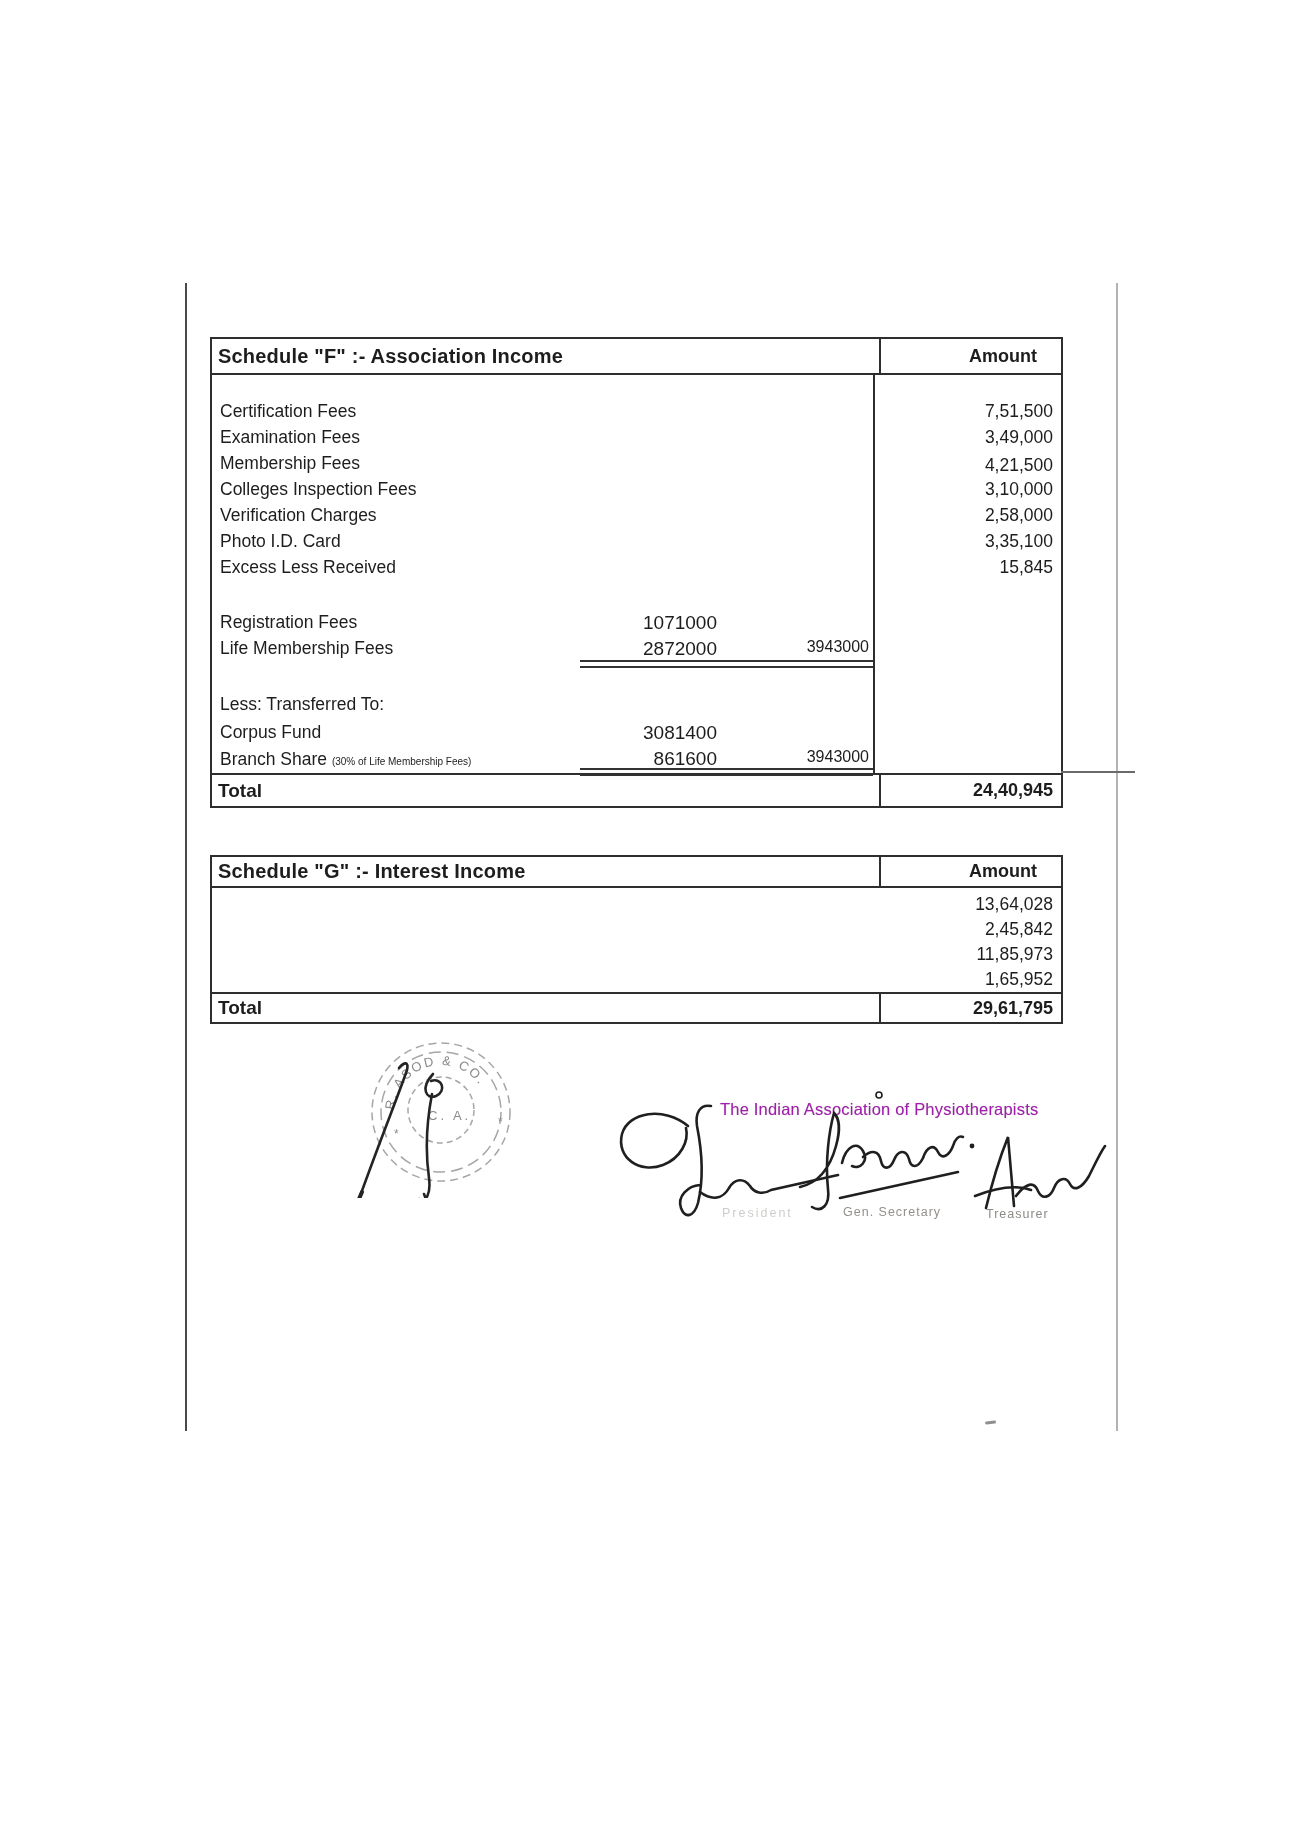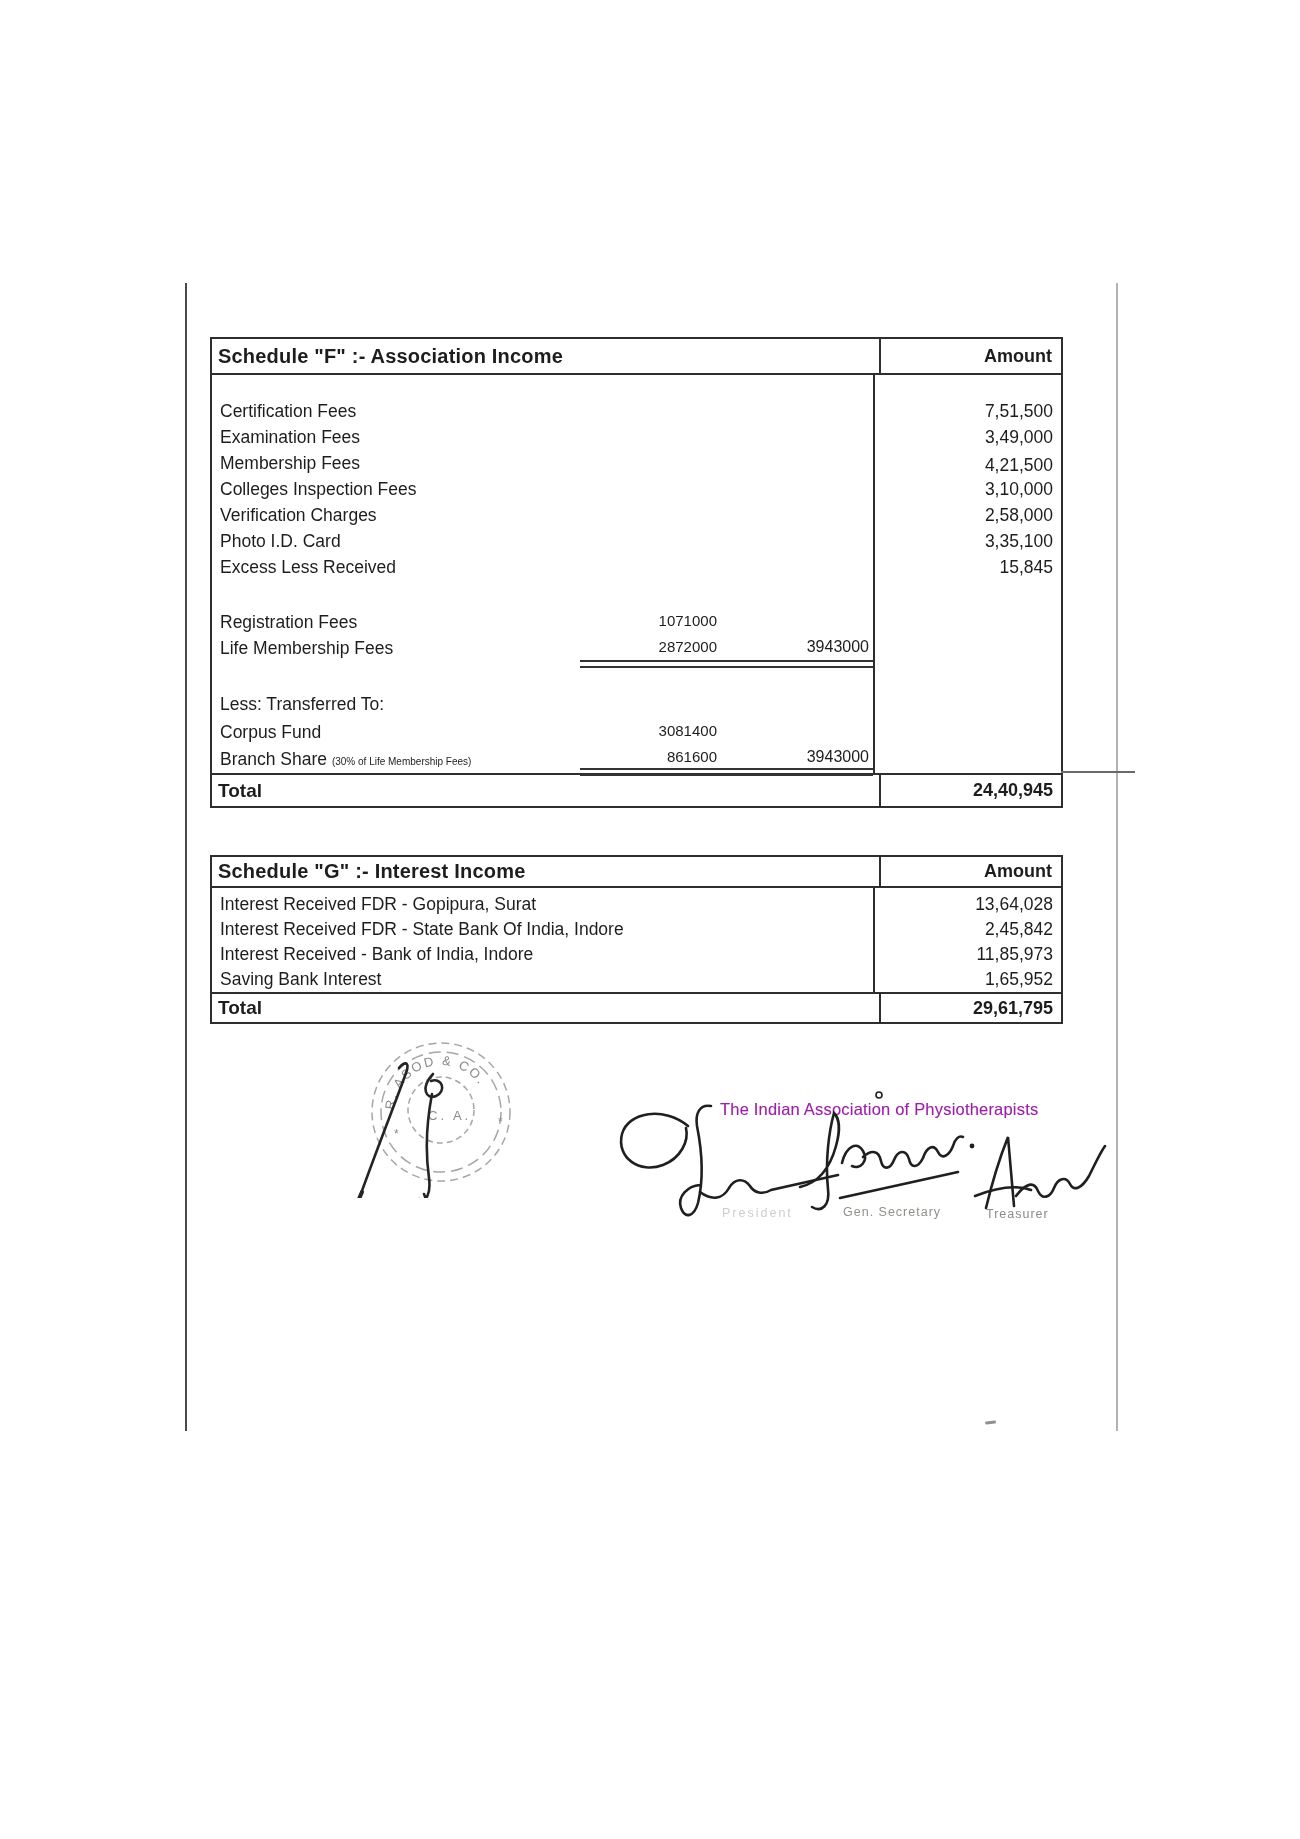--- a/index.html
+++ b/index.html
@@ -13,33 +13,33 @@
 
   
   .tbl { position:absolute; left:210px; width:849px; border:2px solid #2e2e2e; background:#fff; }
   .tbl-f { top:337px; }
   .tbl-g { top:855px; }
 
   .hdr { display:flex; border-bottom:2px solid #2e2e2e; }
   .hdr-left { flex:0 0 661px; border-right:2px solid #2e2e2e; display:flex; align-items:center;
               padding-left:6px; font-weight:bold; font-size:20px; letter-spacing:0.2px; }
   .hdr-right { flex:1; display:flex; align-items:center; justify-content:flex-end;
-               padding-right:9px; font-weight:bold; font-size:18px; }
+               padding-right:24px; font-weight:bold; font-size:18px; }
   .tbl-f .hdr { height:34px; }
   .tbl-g .hdr { height:29px; }
 
   .bdy { display:flex; }
   .bdy-left  { position:relative; flex:0 0 661px; border-right:2px solid #2e2e2e; }
   .bdy-right { position:relative; flex:1; }
   .tbl-f .bdy-left, .tbl-f .bdy-right { height:398px; }
   .tbl-g .bdy-left, .tbl-g .bdy-right { height:104px; }
 
   .lbl { position:absolute; left:8px; font-size:17.5px; white-space:nowrap; }
   .amt { position:absolute; right:8px; font-size:17.5px; white-space:nowrap; }
-  .mid1 { position:absolute; left:380px; width:125px; text-align:right; font-size:15px; }
+  .mid1 { position:absolute; left:380px; width:125px; text-align:right; font-size:19px; }
   .mid2 { position:absolute; left:530px; width:127px; text-align:right; font-size:16px; }
   .note { font-size:10px; }
 
   .dbl-rule { position:absolute; left:368px; width:293px; height:4px;
               border-top:2.5px solid #333; border-bottom:2px solid #333; }
 
   .tot { display:flex; border-top:2px solid #2e2e2e; }
   .tot-left { flex:0 0 661px; border-right:2px solid #2e2e2e; display:flex; align-items:center;
               padding-left:6px; font-weight:bold; font-size:19px; }
   .tot-right { flex:1; display:flex; align-items:center; justify-content:flex-end;
@@ -119,26 +119,20 @@
     </div>
   </div>
   <div class="line-ext"></div>
 
   <div class="tbl tbl-g">
     <div class="hdr">
       <div class="hdr-left">Schedule "G" :- Interest Income</div>
       <div class="hdr-right">Amount</div>
     </div>
     <div class="bdy">
-      <div class="bdy-left">
-        <div class="lbl" style="top:6px">Interest Received FDR - Gopipura, Surat</div>
-        <div class="lbl" style="top:31px">Interest Received FDR - State Bank Of India, Indore</div>
-        <div class="lbl" style="top:56px">Interest Received - Bank of India, Indore</div>
-        <div class="lbl" style="top:81px">Saving Bank Interest</div>
-      </div>
       <div class="bdy-right">
         <div class="amt" style="top:6px">13,64,028</div>
         <div class="amt" style="top:31px">2,45,842</div>
         <div class="amt" style="top:56px">11,85,973</div>
         <div class="amt" style="top:81px">1,65,952</div>
       </div>
     </div>
     <div class="tot">
       <div class="tot-left">Total</div>
       <div class="tot-right">29,61,795</div>

